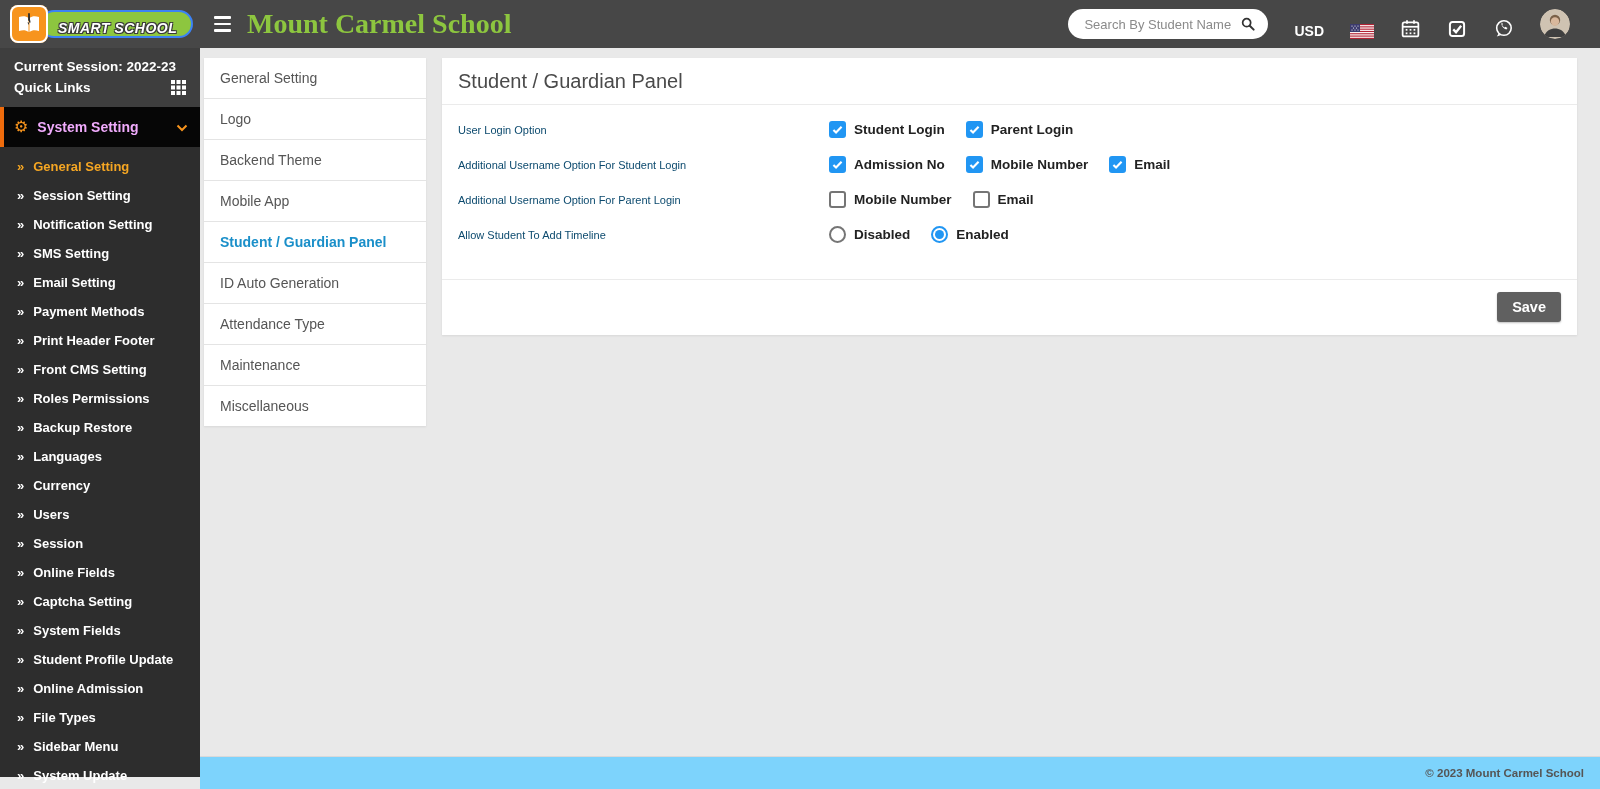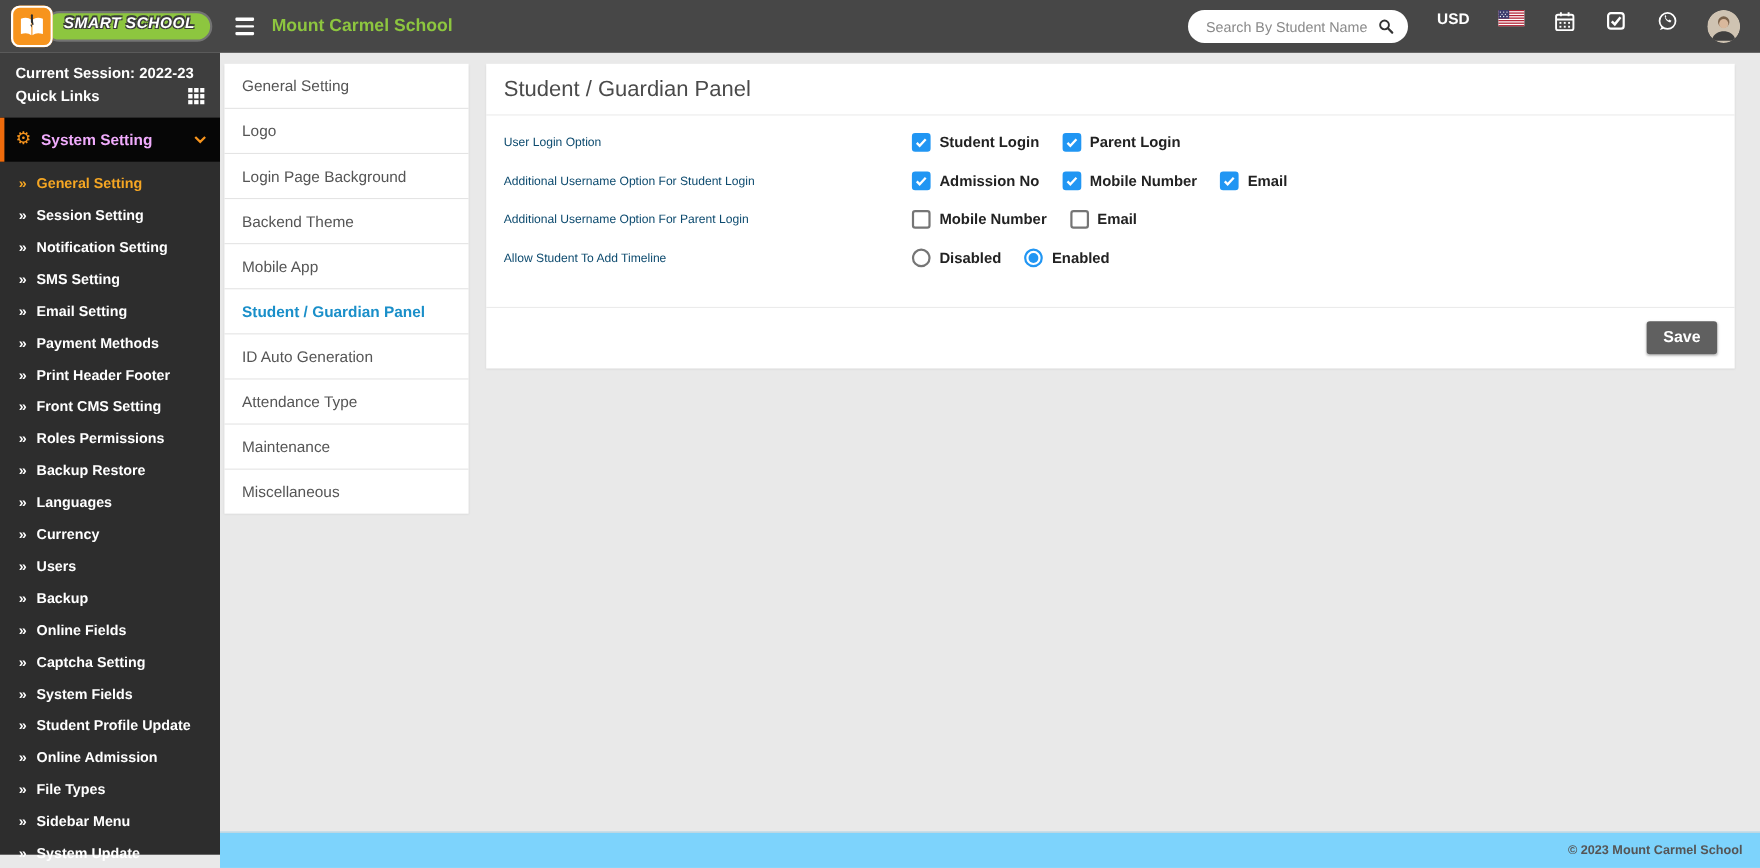--- a/index.html
+++ b/index.html
@@ -4,27 +4,27 @@
 <style>
   * { margin:0; padding:0; box-sizing:border-box; }
   html,body { width:1600px; height:789px; overflow:hidden; }
   body { font-family:"Liberation Sans", sans-serif; background:#e9e9e9; position:relative; }
   .viewport { position:absolute; inset:0; width:1600px; height:789px; }
 
   
   .topbar { position:absolute; top:0; left:0; right:0; height:48px; background:#474747; display:flex; align-items:center; z-index:20; }
   .logo-area { width:200px; height:48px; display:flex; align-items:center; padding-left:10px; flex:0 0 auto; }
   .logo-book { width:38px; height:38px; background:#f7941d; border-radius:8px; display:flex; align-items:center; justify-content:center; position:relative; z-index:2; box-shadow:0 0 0 2px #fff inset; }
-  .logo-pill { margin-left:-8px; background:#8dc63f; border:2px solid #737373; border-radius:14px; height:28px; display:flex; align-items:flex-start; padding:0 14px 0 16px; z-index:1; }
+  .logo-pill { margin-left:-8px; background:#8dc63f; border:2px solid #3b82f6; border-radius:14px; height:28px; display:flex; align-items:flex-end; padding:0 14px 0 16px; z-index:1; }
   .logo-pill span { color:#fff; font-weight:800; font-size:14px; letter-spacing:.5px; font-style:italic;
      text-shadow:1px 1px 0 #3a3a3a,-1px 1px 0 #3a3a3a,1px -1px 0 #3a3a3a,-1px -1px 0 #3a3a3a; white-space:nowrap; }
   .menu-toggle { margin-left:14px; cursor:pointer; display:flex; flex-direction:column; justify-content:center; }
   .menu-toggle .bar { width:17px; height:2.5px; background:#fff; margin:2px 0; border-radius:1px; }
-  .app-title { color:#8dc63f; font-size:16px; font-weight:bold; margin-left:16px; white-space:nowrap; }
-  .topbar-right { margin-left:auto; display:flex; align-items:flex-start; gap:26px; padding-right:18px; }
+  .app-title { color:#8dc63f; font-size:28px; font-weight:bold; margin-left:16px; white-space:nowrap;font-family:Liberation Serif, serif; }
+  .topbar-right { margin-left:auto; display:flex; align-items:flex-end; gap:26px; padding-right:30px; }
   .search-pill { background:#fff; border-radius:15px; height:30px; width:200px; display:flex; align-items:center; padding:0 12px 0 16px; }
   .search-pill input { border:none; outline:none; flex:1; font-size:13px; color:#555; font-family:"Liberation Sans", sans-serif; min-width:0; background:transparent; }
   .search-pill input::placeholder { color:#8a8a8a; }
   .currency-label { color:#fff; font-size:14px; font-weight:bold; }
   .top-icon { display:flex; align-items:center; justify-content:center; cursor:pointer; }
   .avatar { width:30px; height:30px; border-radius:50%; overflow:hidden; display:block; cursor:pointer; }
 
   
   .sidebar { position:absolute; top:48px; left:0; width:200px; bottom:12px; background:#2d2d2d; z-index:10; }
   .session-block { background:#3e3e3e; padding:8px 14px 9px 14px; color:#fff; }
@@ -244,21 +244,21 @@
         <div class="side-item">
           <span class="dbl-chev">»</span>
           <span>Currency</span>
         </div>
         <div class="side-item">
           <span class="dbl-chev">»</span>
           <span>Users</span>
         </div>
         <div class="side-item">
           <span class="dbl-chev">»</span>
-          <span>Backup</span>
+          <span>Session</span>
         </div>
         <div class="side-item">
           <span class="dbl-chev">»</span>
           <span>Online Fields</span>
         </div>
         <div class="side-item">
           <span class="dbl-chev">»</span>
           <span>Captcha Setting</span>
         </div>
         <div class="side-item">
@@ -284,21 +284,20 @@
         <div class="side-item">
           <span class="dbl-chev">»</span>
           <span>System Update</span>
         </div>
       </div>
   </div>
 
   <div class="settings-nav">
       <div class="nav-item">General Setting</div>
       <div class="nav-item">Logo</div>
-      <div class="nav-item">Login Page Background</div>
       <div class="nav-item">Backend Theme</div>
       <div class="nav-item">Mobile App</div>
       <div class="nav-item active">Student / Guardian Panel</div>
       <div class="nav-item">ID Auto Generation</div>
       <div class="nav-item">Attendance Type</div>
       <div class="nav-item">Maintenance</div>
       <div class="nav-item">Miscellaneous</div>
     </div>
 
   <div class="content-panel">

